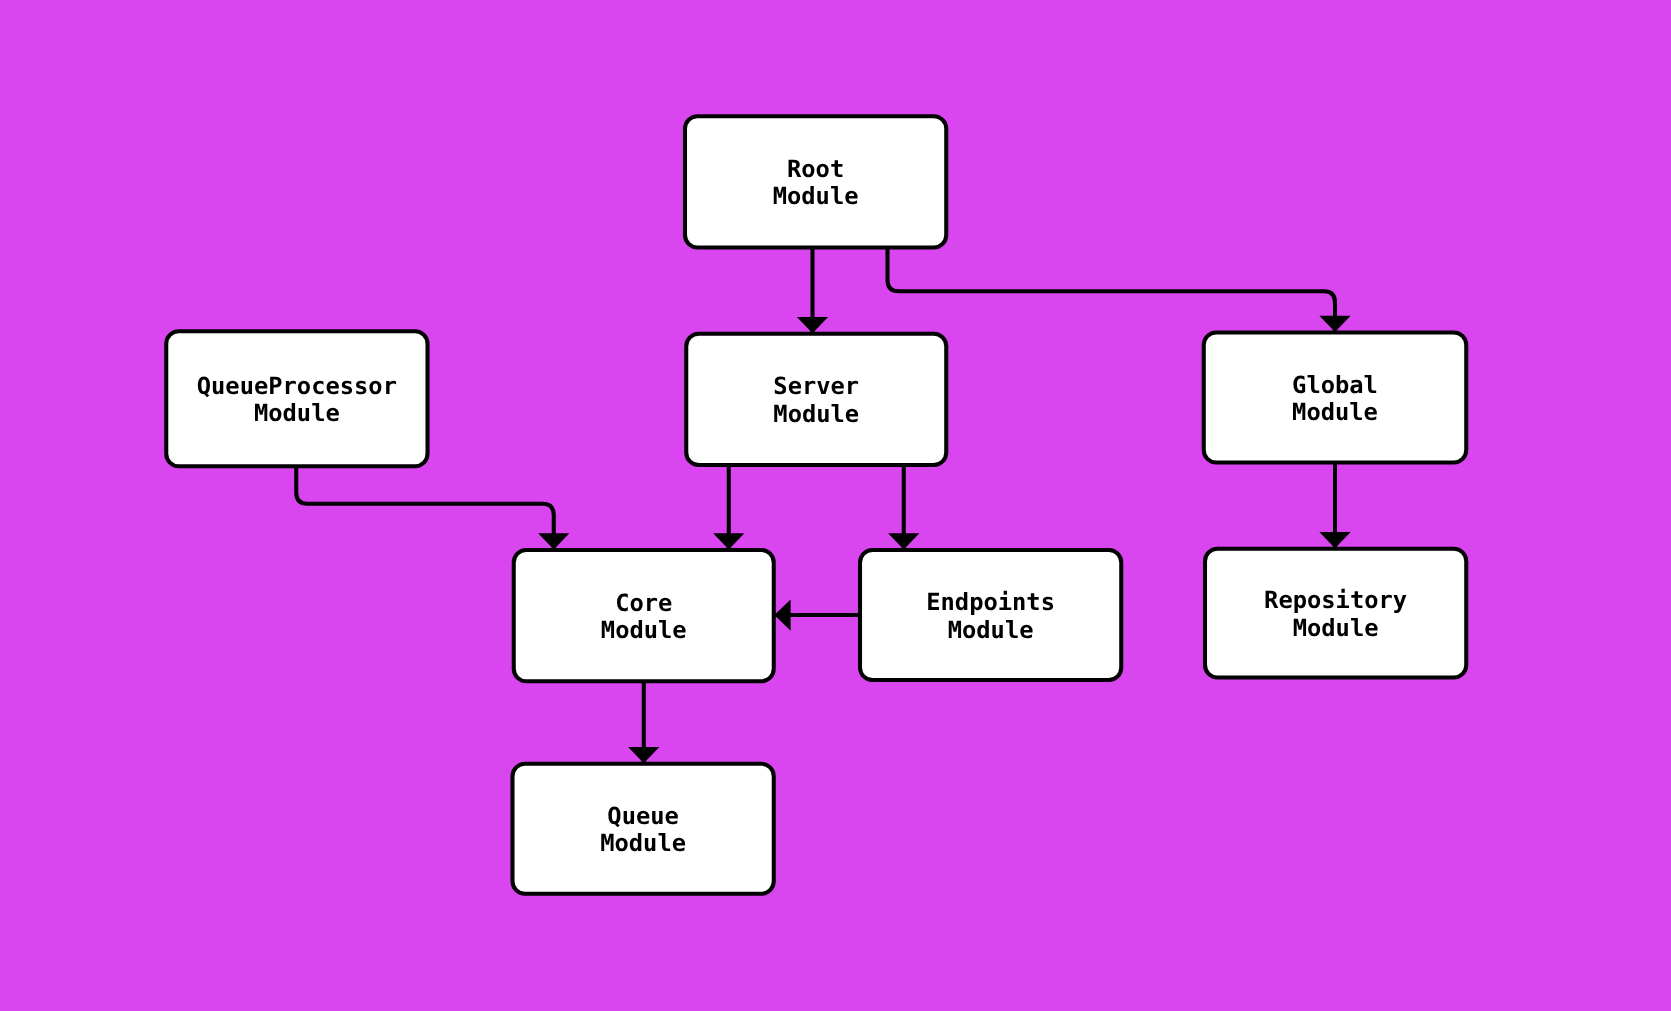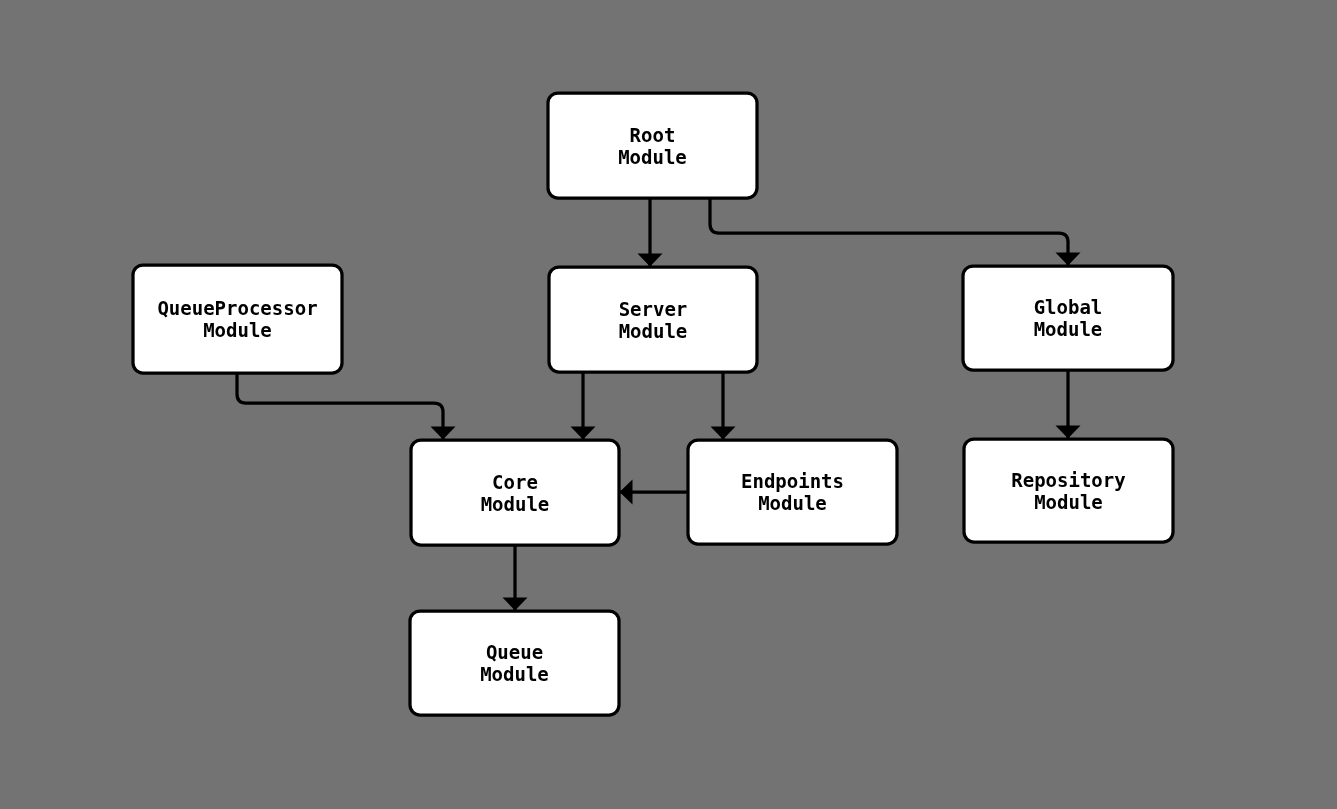--- a/index.html
+++ b/index.html
@@ -4,21 +4,21 @@
 <style>
   html, body {
     margin: 0;
     padding: 0;
     background: #ffffff;
   }
   .canvas {
     position: relative;
     width: 1337px;
     height: 809px;
-    background: #737373;
+    background: #d946ef;
     overflow: hidden;
     font-family: "DejaVu Sans Mono", monospace;
   }
   svg { display: block; }
   .node-rect {
     fill: #ffffff;
     stroke: #000000;
     stroke-width: 3.25px;
   }
   .node-label {

